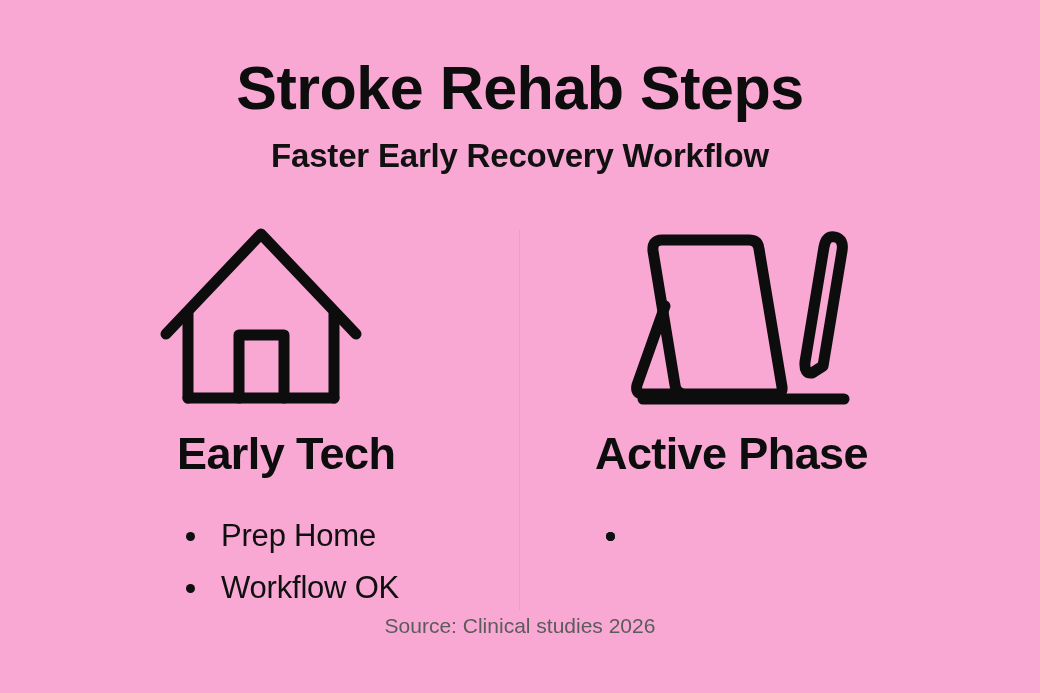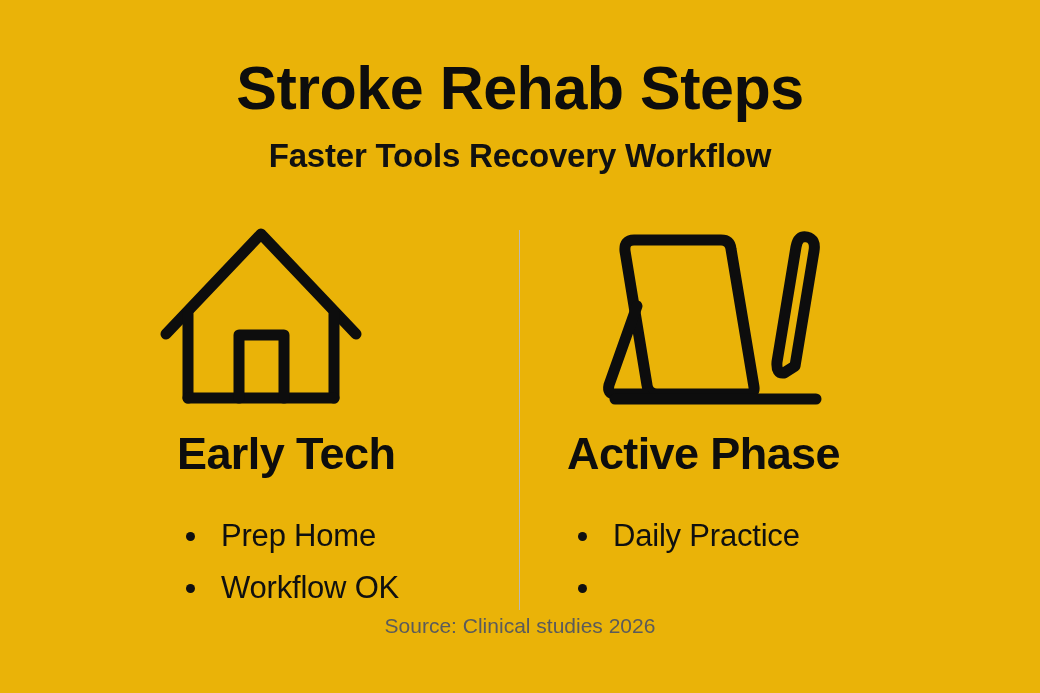--- a/index.html
+++ b/index.html
@@ -9,21 +9,21 @@
     background: #ffffff;
   }
   body {
     font-family: "Liberation Sans", sans-serif;
     -webkit-font-smoothing: antialiased;
   }
   #slide {
     position: relative;
     width: 1040px;
     height: 693px;
-    background: #eab308;
+    background: #f9a8d4;
     overflow: hidden;
   }
 
   
   .header {
     position: absolute;
     left: 0;
     top: 52px;
     width: 1040px;
     text-align: center;
@@ -62,21 +62,21 @@
     height: 380px;
     background: #b9b9b9;
   }
   .column {
     position: absolute;
     top: 0;
     width: 500px;
     height: 396px;
   }
   .column-left  { left: 10px; }
-  .column-right { left: 502px; }
+  .column-right { left: 530px; }
 
   .icon-wrap {
     position: absolute;
     top: 0;
     width: 260px;
     height: 185px;
   }
   .column-left  .icon-wrap { left: 150px; }
   .column-right .icon-wrap { left: 82px; }
   .icon-wrap svg { display: block; }
@@ -138,21 +138,21 @@
     color: #5b5b5b;
   }
 </style>
 </head>
 <body>
 
 <div id="slide">
 
   <div class="header">
     <h1 class="title">Stroke Rehab Steps</h1>
-    <h2 class="subtitle">Faster Tools Recovery Workflow</h2>
+    <h2 class="subtitle">Faster Early Recovery Workflow</h2>
   </div>
 
   <div class="columns">
 
     <div class="divider"></div>
 
     <div class="column column-left">
 
       <div class="icon-wrap">
         <svg width="260" height="185" viewBox="0 0 260 185" fill="none" stroke="#0d0d0d" stroke-width="11" stroke-linecap="round" stroke-linejoin="round" aria-hidden="true">
@@ -197,21 +197,20 @@
 
           <path d="M 193 140 L 212 25 Q 214 13 223 15 Q 232 17 230 29 L 211 144 L 200 151 Q 192 152 193 140 Z"></path>
         </svg>
       </div>
 
       <h3 class="phase-title">Active Phase</h3>
 
       <ul class="bullets">
         <li>
           <span class="dot"></span>
-          <span>Daily Practice</span>
         </li>
         <li>
           <span class="dot"></span>
         </li>
       </ul>
 
     </div>
 
   </div>
 

